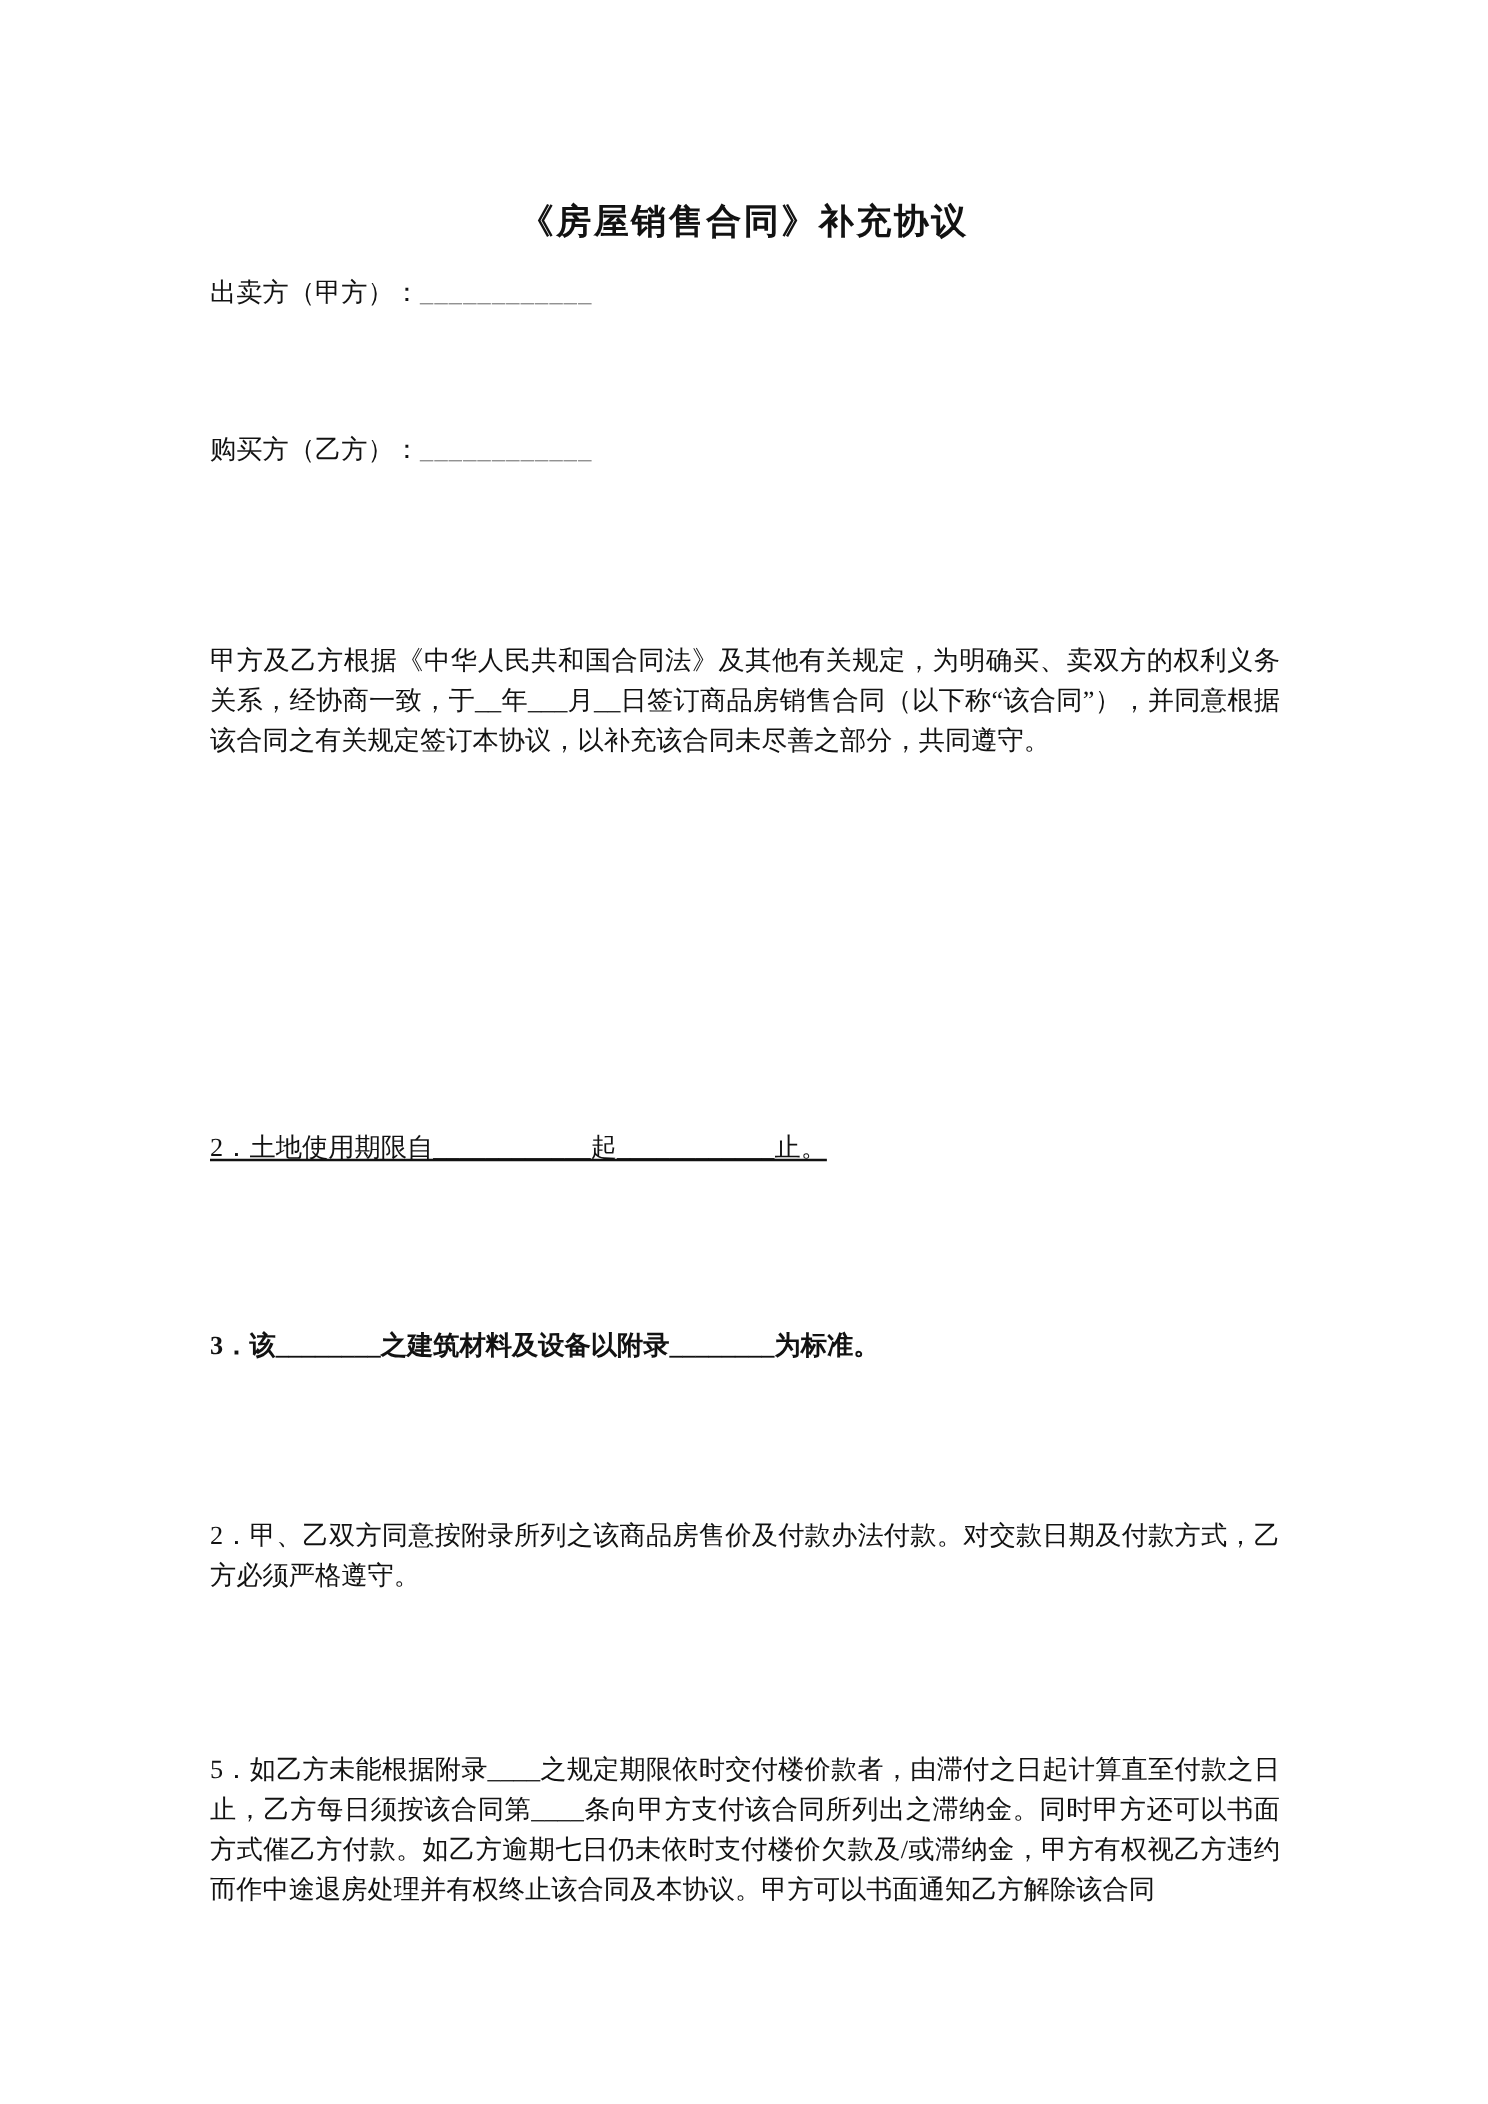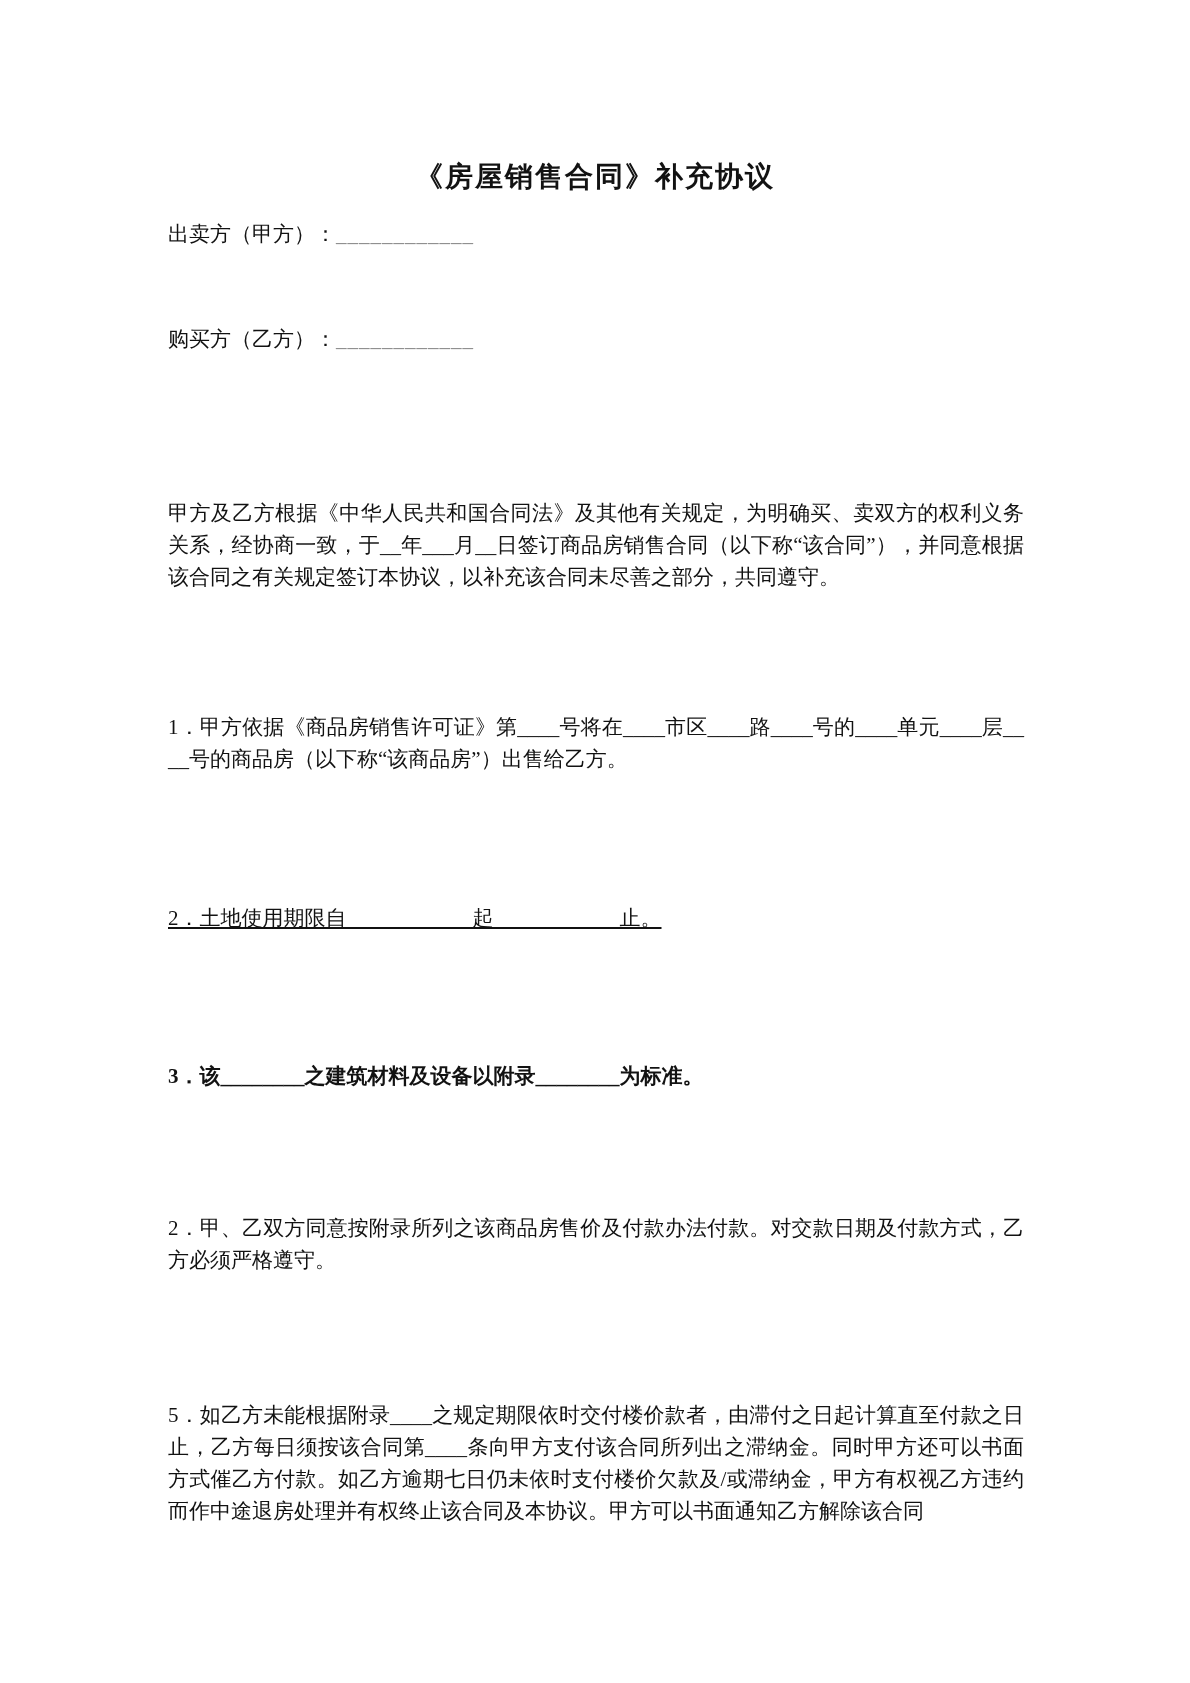--- a/index.html
+++ b/index.html
@@ -28,37 +28,37 @@
   }
   .party-line {
     position: absolute;
     left: 168px;
     width: 860px;
     font-size: 21px;
     line-height: 30px;
     white-space: nowrap;
   }
   .party-a { top: 219px; }
-  .party-b { top: 324px; }
+  .party-b { top: 344px; }
   .blank {
     color: #8a8a8a;
     letter-spacing: 1px;
     font-style: italic;
   }
   .para {
     position: absolute;
     left: 168px;
     width: 856px;
     font-size: 21px;
     line-height: 32px;
     text-align: justify;
     text-justify: inter-character;
     word-break: break-all;
   }
-  .preamble { top: 497px; }
+  .preamble { top: 512px; }
   .clause-1 { top: 711px; }
   .clause-2 { top: 902px; text-decoration: underline; }
   .clause-3 { top: 1060px; font-weight: bold; }
   .clause-4 { top: 1212px; }
   .clause-5 { top: 1399px; font-family: Liberation Serif, serif; }
 </style>
 </head>
 <body>
 
 <div class="page">
@@ -68,21 +68,20 @@
   <div class="party-line party-a">
     <span>出卖方（甲方）：</span><span class="blank">____________</span>
   </div>
 
   <div class="party-line party-b">
     <span>购买方（乙方）：</span><span class="blank">____________</span>
   </div>
 
   <div class="para preamble">甲方及乙方根据《中华人民共和国合同法》及其他有关规定，为明确买、卖双方的权利义务关系，经协商一致，于__年___月__日签订商品房销售合同（以下称“该合同”），并同意根据该合同之有关规定签订本协议，以补充该合同未尽善之部分，共同遵守。</div>
 
-  <div class="para clause-1">1．甲方依据《商品房销售许可证》第____号将在____市区____路____号的____单元____层____号的商品房（以下称“该商品房”）出售给乙方。</div>
 
   <div class="para clause-2">2．土地使用期限自____________起____________止。</div>
 
   <div class="para clause-3">3．该________之建筑材料及设备以附录________为标准。</div>
 
   <div class="para clause-4">2．甲、乙双方同意按附录所列之该商品房售价及付款办法付款。对交款日期及付款方式，乙方必须严格遵守。</div>
 
   <div class="para clause-5">5．如乙方未能根据附录____之规定期限依时交付楼价款者，由滞付之日起计算直至付款之日止，乙方每日须按该合同第____条向甲方支付该合同所列出之滞纳金。同时甲方还可以书面方式催乙方付款。如乙方逾期七日仍未依时支付楼价欠款及/或滞纳金，甲方有权视乙方违约而作中途退房处理并有权终止该合同及本协议。甲方可以书面通知乙方解除该合同</div>
 
 </div>

